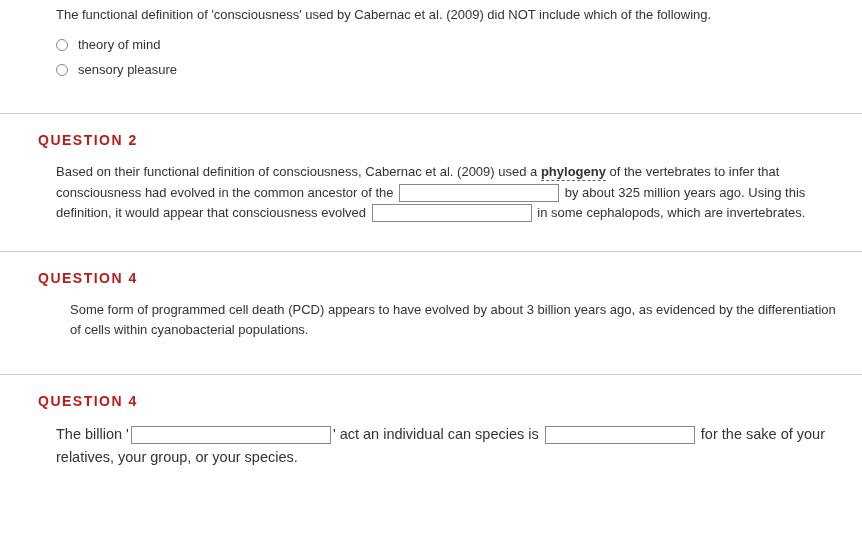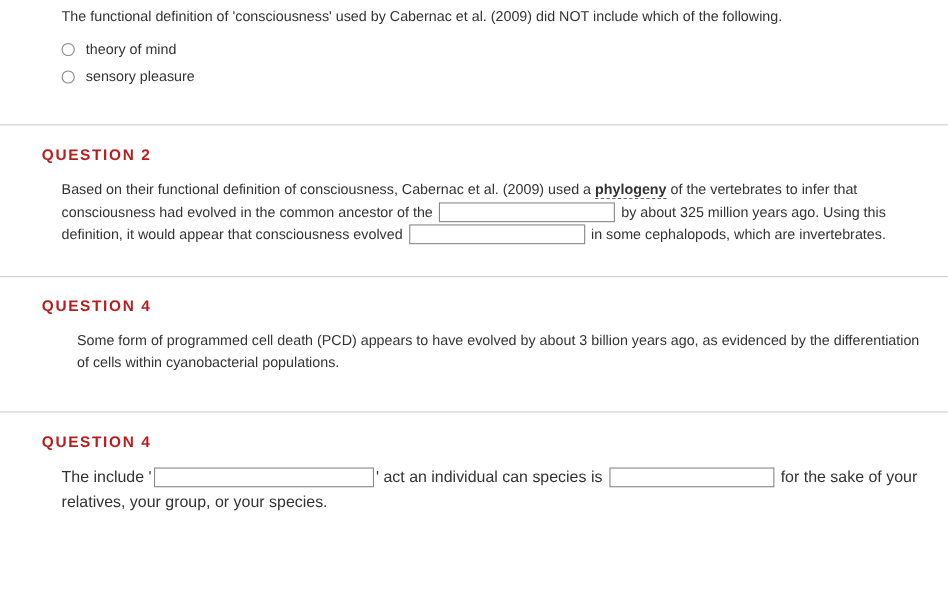--- a/index.html
+++ b/index.html
@@ -97,15 +97,15 @@
 <div class="question-block">
   <div class="question-header">QUESTION 4</div>
   <div class="question-body">
     <div style="margin-bottom:6px;margin-left:14px;">Some form of programmed cell death (PCD) appears to have evolved by about 3 billion years ago, as evidenced by the differentiation of cells within cyanobacterial populations.</div>
   </div>
 </div>
 
 <div>
   <div class="question-header">QUESTION 4</div>
   <div class="question-body larger">
-    <span>The include '</span><span class="blank w200"></span><span>' act an individual can species is </span><span class="blank w150"></span><span> for the sake of your relatives, your group, or your species.</span>
+    <span>The billion '</span><span class="blank w200"></span><span>' act an individual can species is </span><span class="blank w150"></span><span> for the sake of your relatives, your group, or your species.</span>
   </div>
 </div>
 
 </body></html>

